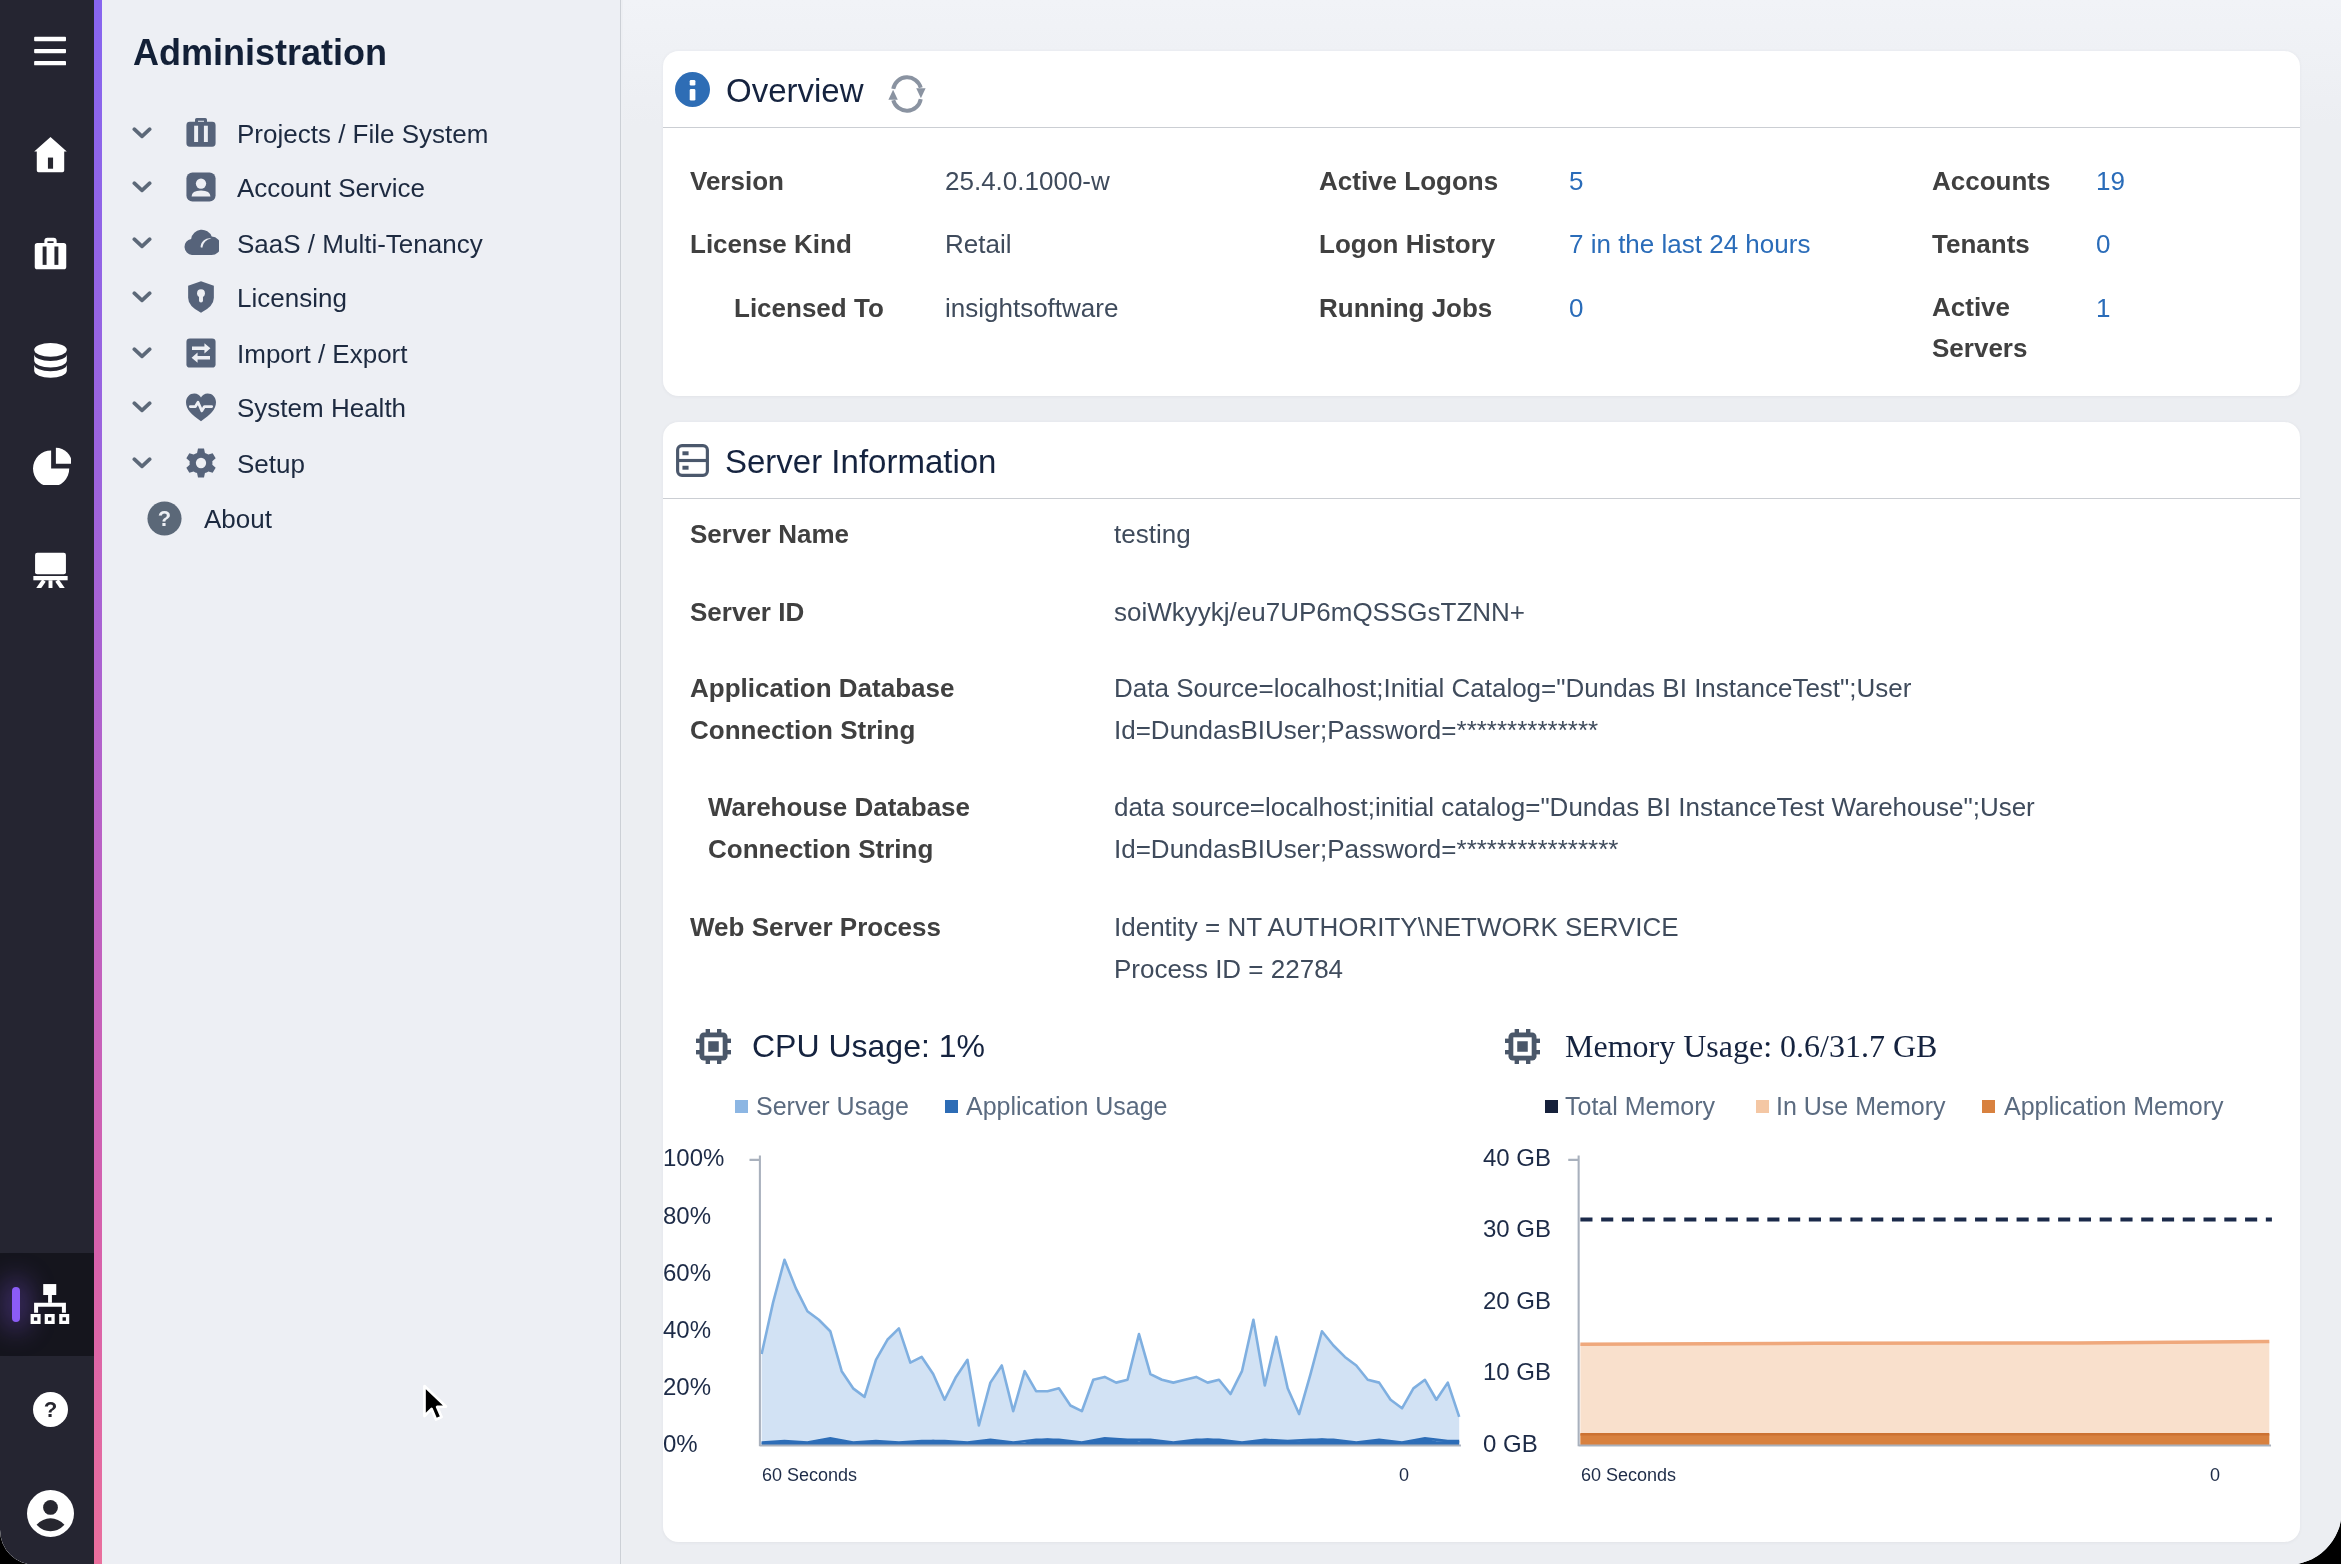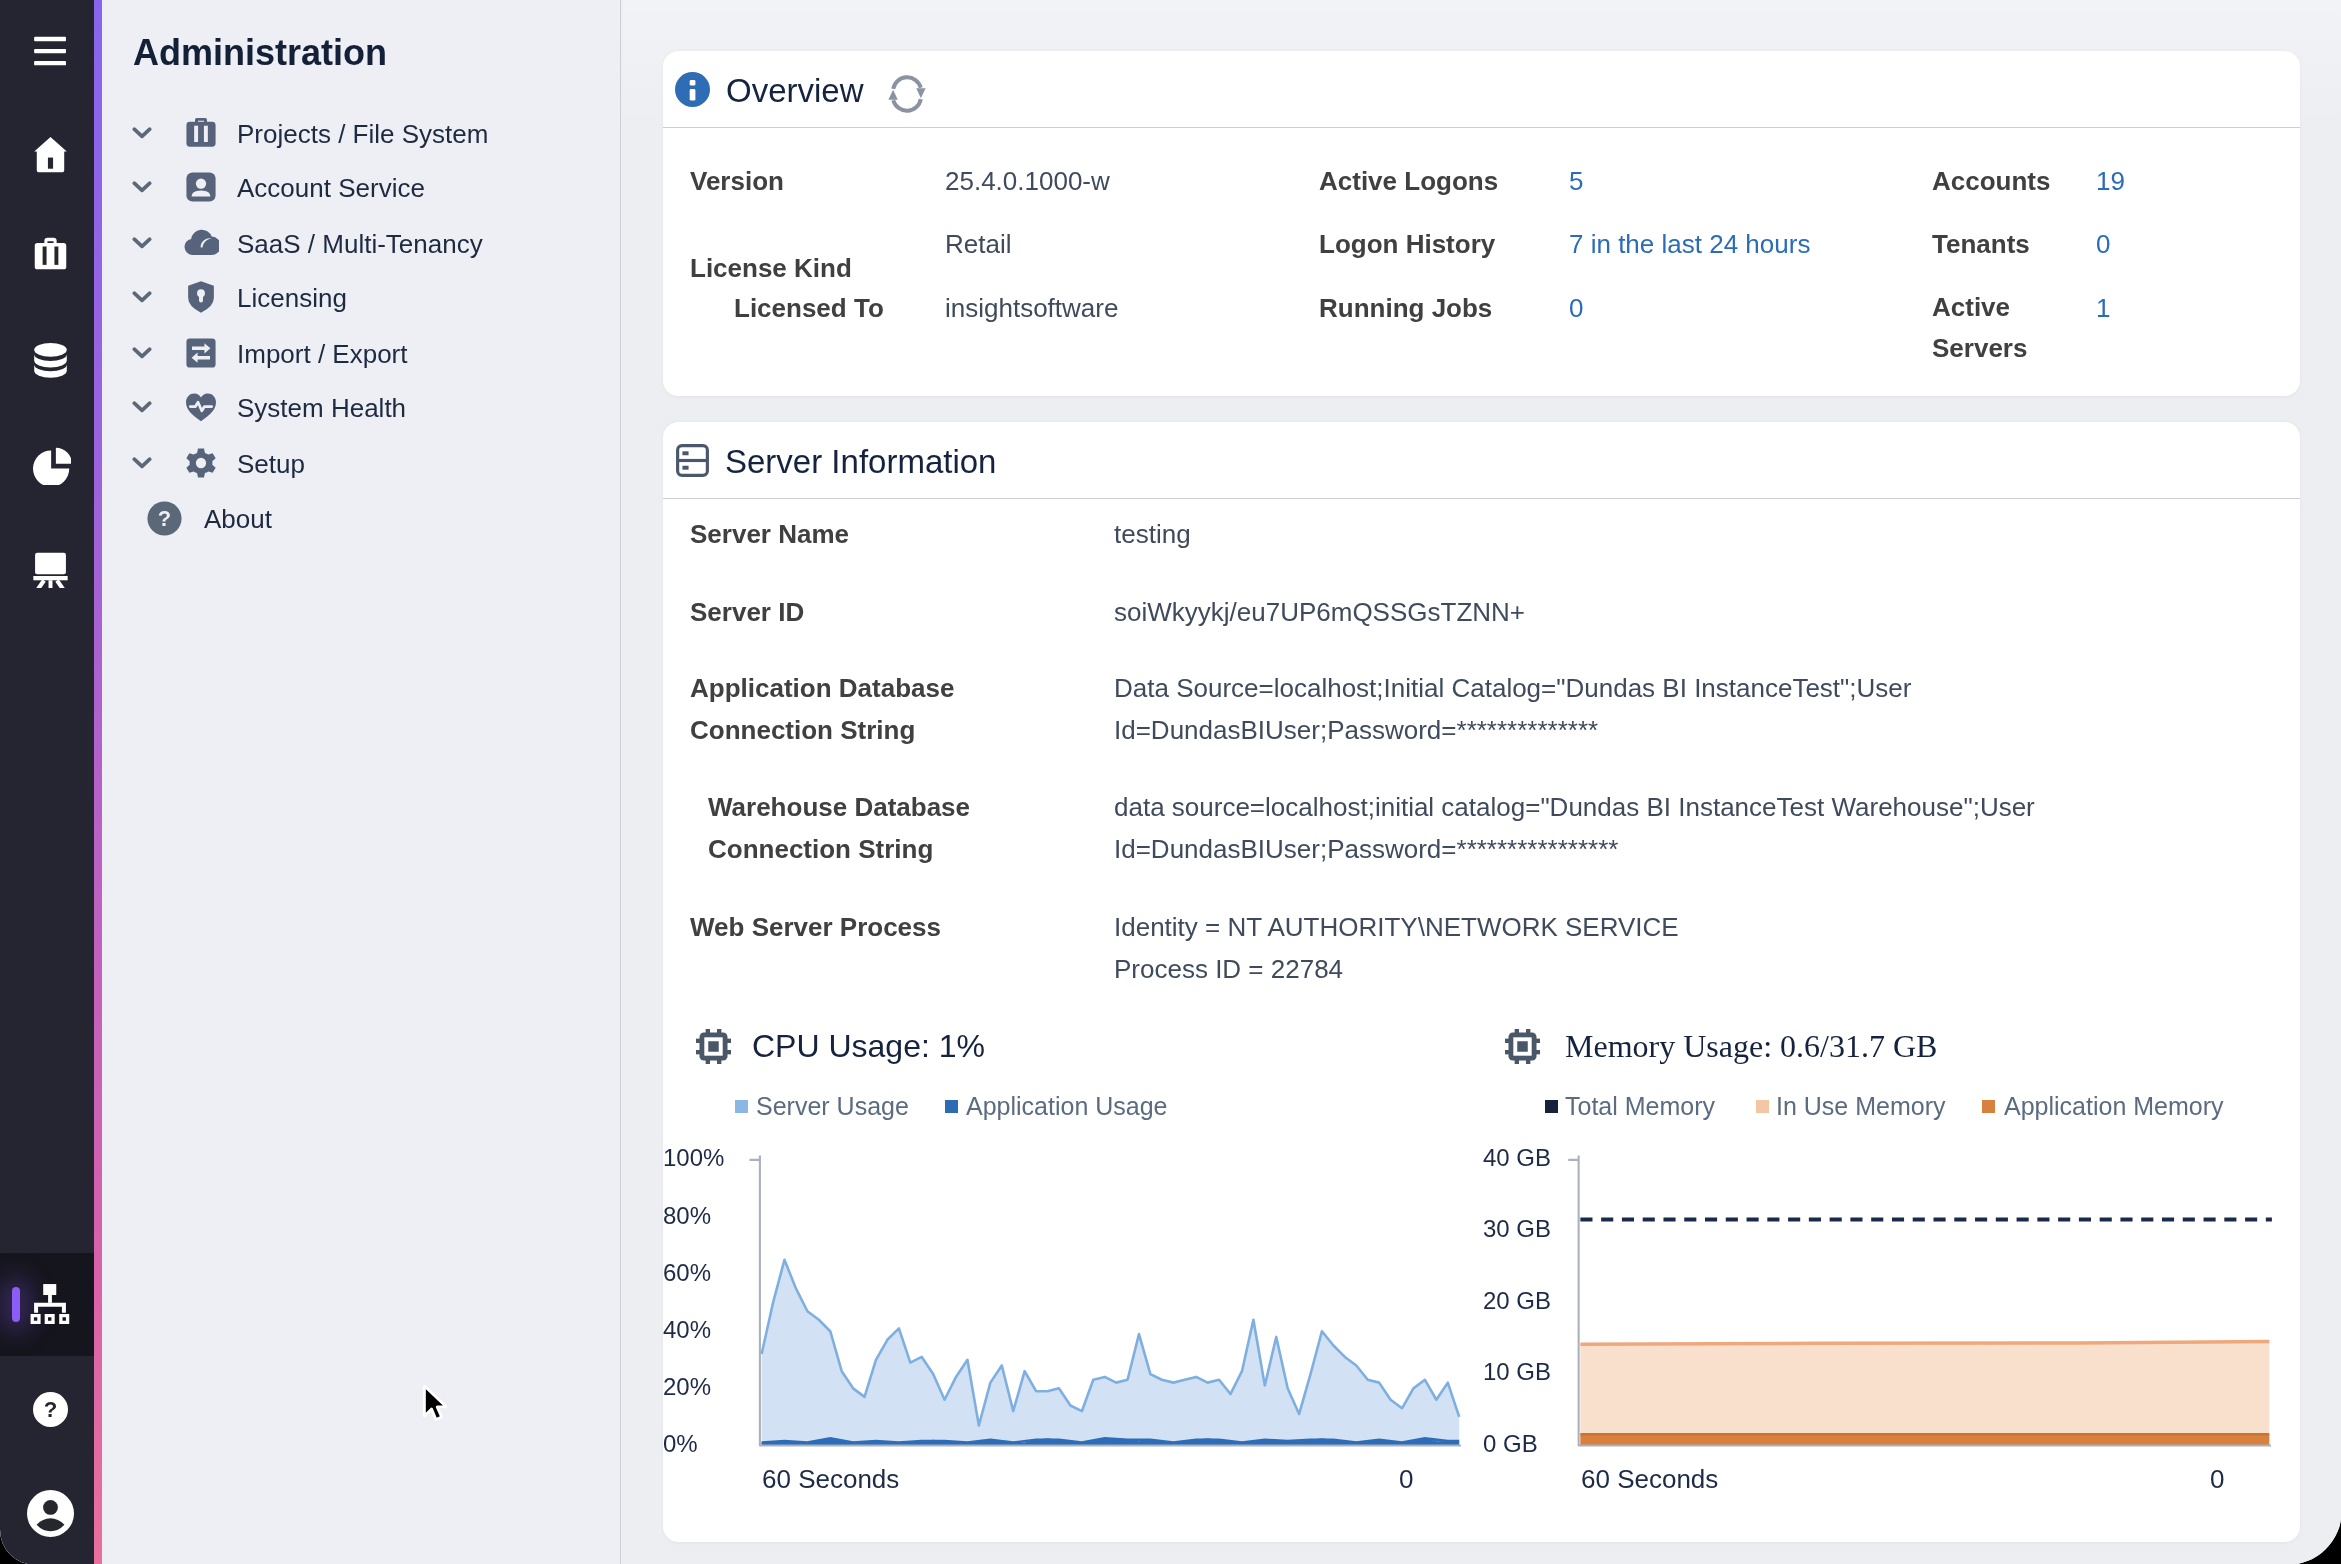--- a/index.html
+++ b/index.html
@@ -25,21 +25,21 @@
   .card { position:absolute; background:#fff; border-radius:15.6px; box-shadow:0 0.9px 3.5px rgba(30,40,60,0.05); }
   .card1 { left:40px; top:51px; width:1637px; height:345px; }
   .card2 { left:40px; top:422px; width:1637px; height:1120px; }
   .cardhead { position:absolute; left:0; top:0; width:100%; border-bottom:1.7px solid #cbced3; }
   .ctitle { position:absolute; font-size:33px; font-weight:500; color:#15233f; line-height:1; }
   .lbl { position:absolute; font-size:26px; font-weight:bold; color:#404040; line-height:42px; }
   .val { position:absolute; font-size:26px; color:#3f4b5c; line-height:42px; }
   .lnk { position:absolute; font-size:26px; color:#2a6cb9; line-height:42px; }
   .ax { position:absolute; font-size:24px; color:#1d2b47; line-height:1; }
   .axr { text-align:left; }
-  .xlab { position:absolute; font-size:26px; color:#1d2b47; line-height:1; }
+  .xlab { position:absolute; font-size:18px; color:#1d2b47; line-height:1; }
   .leg { position:absolute; font-size:25px; color:#5b6b80; line-height:1; }
   .legsq { position:absolute; width:13px; height:13px; }
   .chtitle { position:absolute; font-size:32px; font-weight:500; color:#15233f; line-height:1; }
 </style>
 </head>
 <body>
 <div class="win">
   <div class="main">
 
     <div class="card card1">
@@ -54,21 +54,21 @@
         <g stroke="#8a93a1" stroke-width="4.6" fill="none">
           <path d="M 7.2 17.2 A 16.2 16.2 0 0 1 38.8 15.8"></path>
           <path d="M 38.8 28.8 A 16.2 16.2 0 0 1 7.2 30.2"></path>
         </g>
         <path d="M 33.6 16.5 L 44.4 16.5 L 39 28 Z" fill="#8a93a1"></path>
         <path d="M 12.4 29.5 L 1.6 29.5 L 7 18 Z" fill="#8a93a1"></path>
       </svg>
 
       <div class="lbl" style="left:27px;top:109px;">Version</div>
       <div class="val" style="left:282px;top:109px;">25.4.0.1000-w</div>
-      <div class="lbl" style="left:27px;top:172px;margin-top:24px;">License Kind</div>
+      <div class="lbl" style="left:27px;top:172px;">License Kind</div>
       <div class="val" style="left:282px;top:172px;">Retail</div>
       <div class="lbl" style="left:27px;top:236px;margin-left:44px;">Licensed To</div>
       <div class="val" style="left:282px;top:236px;">insightsoftware</div>
 
       <div class="lbl" style="left:656px;top:109px;">Active Logons</div>
       <div class="lnk" style="left:906px;top:109px;">5</div>
       <div class="lbl" style="left:656px;top:172px;">Logon History</div>
       <div class="lnk" style="left:906px;top:172px;">7 in the last 24 hours</div>
       <div class="lbl" style="left:656px;top:236px;">Running Jobs</div>
       <div class="lnk" style="left:906px;top:236px;">0</div>

